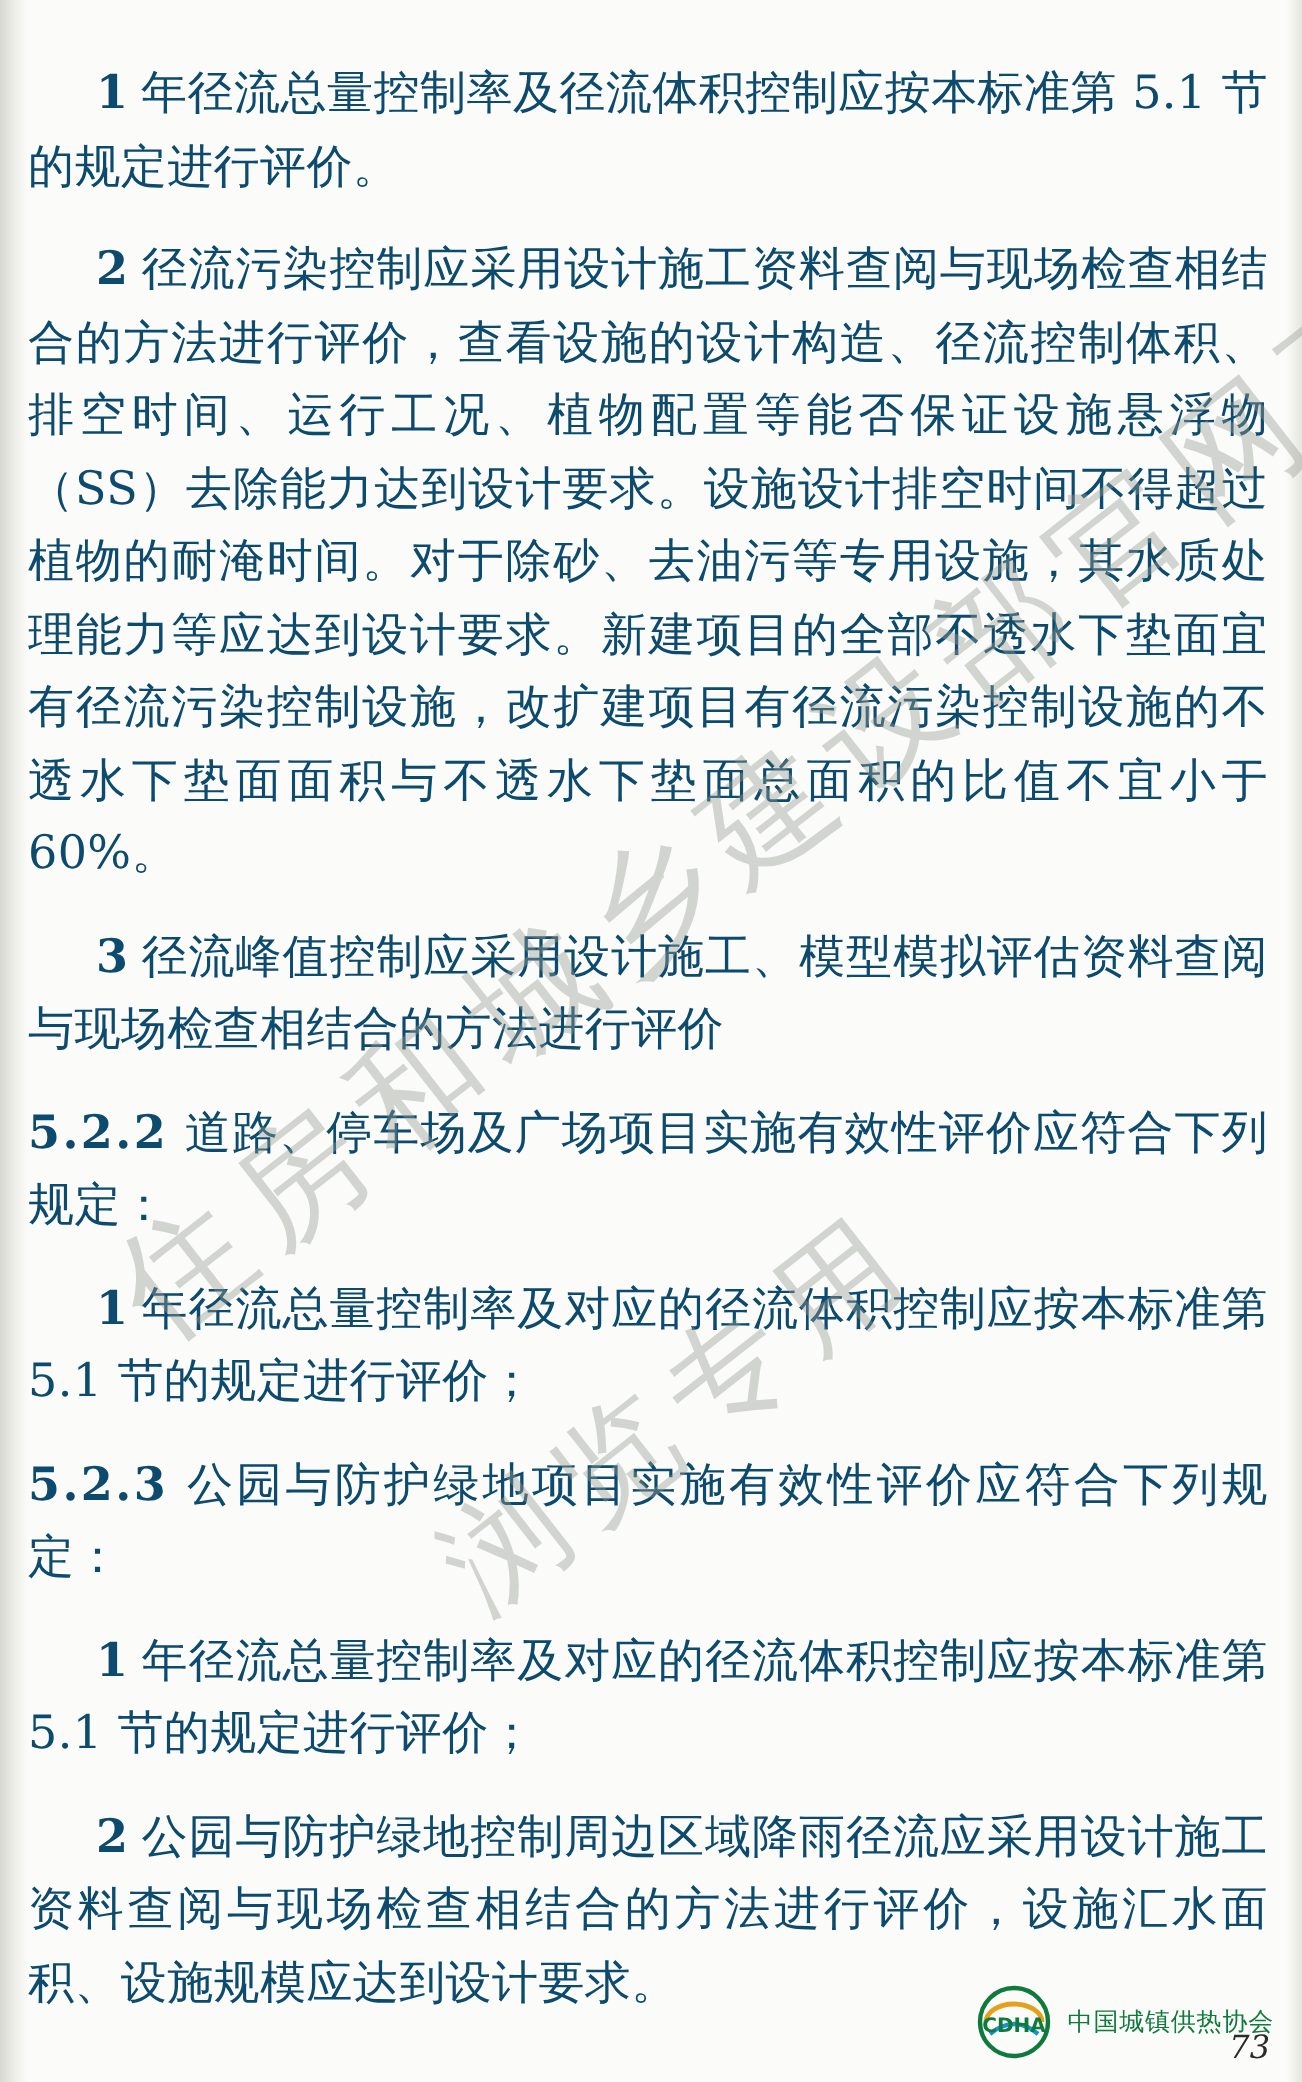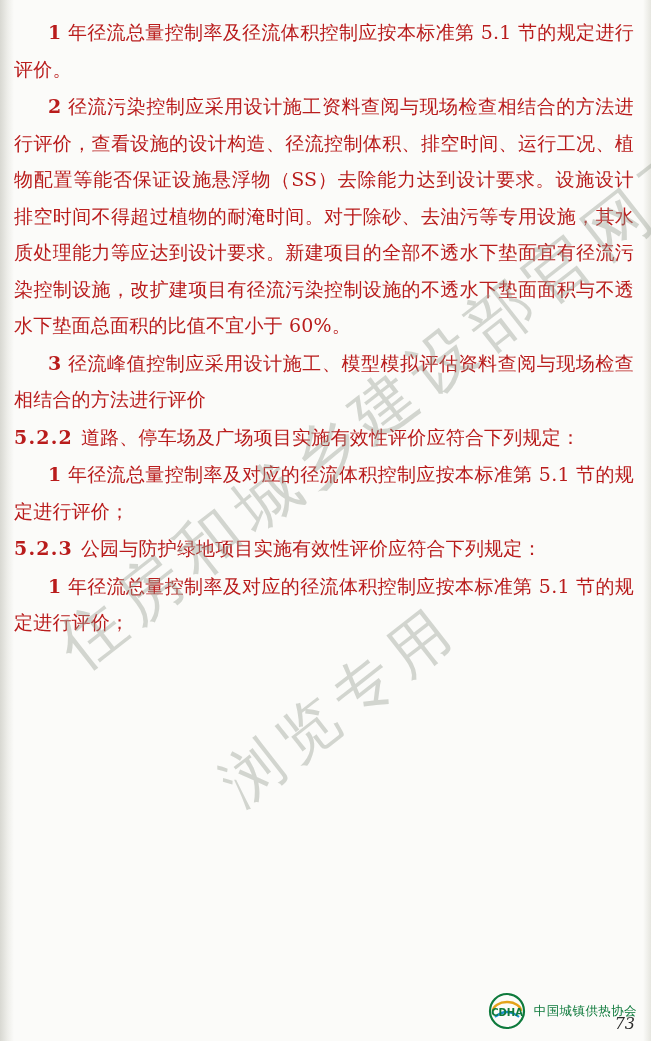--- a/index.html
+++ b/index.html
@@ -52,27 +52,27 @@
 
   .content {
     position: absolute;
     left: 14px;
     top: 14px;
     width: 620px;
     height: 1013px;
   }
 
   p.para {
-    margin: 0 0 1px 0;
-    font-size: 19px;
+    margin: 15px 0 1px 0;
+    font-size: 23px;
     line-height: 36.5px;
     letter-spacing: 0.2px;
     text-align: justify;
     text-justify: inter-character;
-    color: #b91c1c;
+    color: #0c4a6e;
   }
   p.para.indent {
     text-indent: 34px;
   }
   .num {
     font-weight: bold;
     font-family: "DejaVu Serif", "Liberation Serif", serif;
     padding-right: 6px;
     letter-spacing: 0.5px;
   }
@@ -181,20 +181,21 @@
       <p class="para"><span class="clause-no">5.2.2</span><span>道路、停车场及广场项目实施有效性评价应符合下列规定：</span></p>
 
       <p class="para indent"><span class="num">1</span><span>年径流总量控制率及对应的径流体积控制应按本标准第 5.1 节的规定进行评价；</span></p>
 
 
 
       <p class="para"><span class="clause-no">5.2.3</span><span>公园与防护绿地项目实施有效性评价应符合下列规定：</span></p>
 
       <p class="para indent"><span class="num">1</span><span>年径流总量控制率及对应的径流体积控制应按本标准第 5.1 节的规定进行评价；</span></p>
 
+      <p class="para indent"><span class="num">2</span><span>公园与防护绿地控制周边区域降雨径流应采用设计施工资料查阅与现场检查相结合的方法进行评价，设施汇水面积、设施规模应达到设计要求。</span></p>
 
 
 
     </div>
 
     <div class="watermark">
       <div class="wm-text wm-line1">住房和城乡建设部官网正式</div>
       <div class="wm-text wm-line2">浏览专用</div>
     </div>
 

